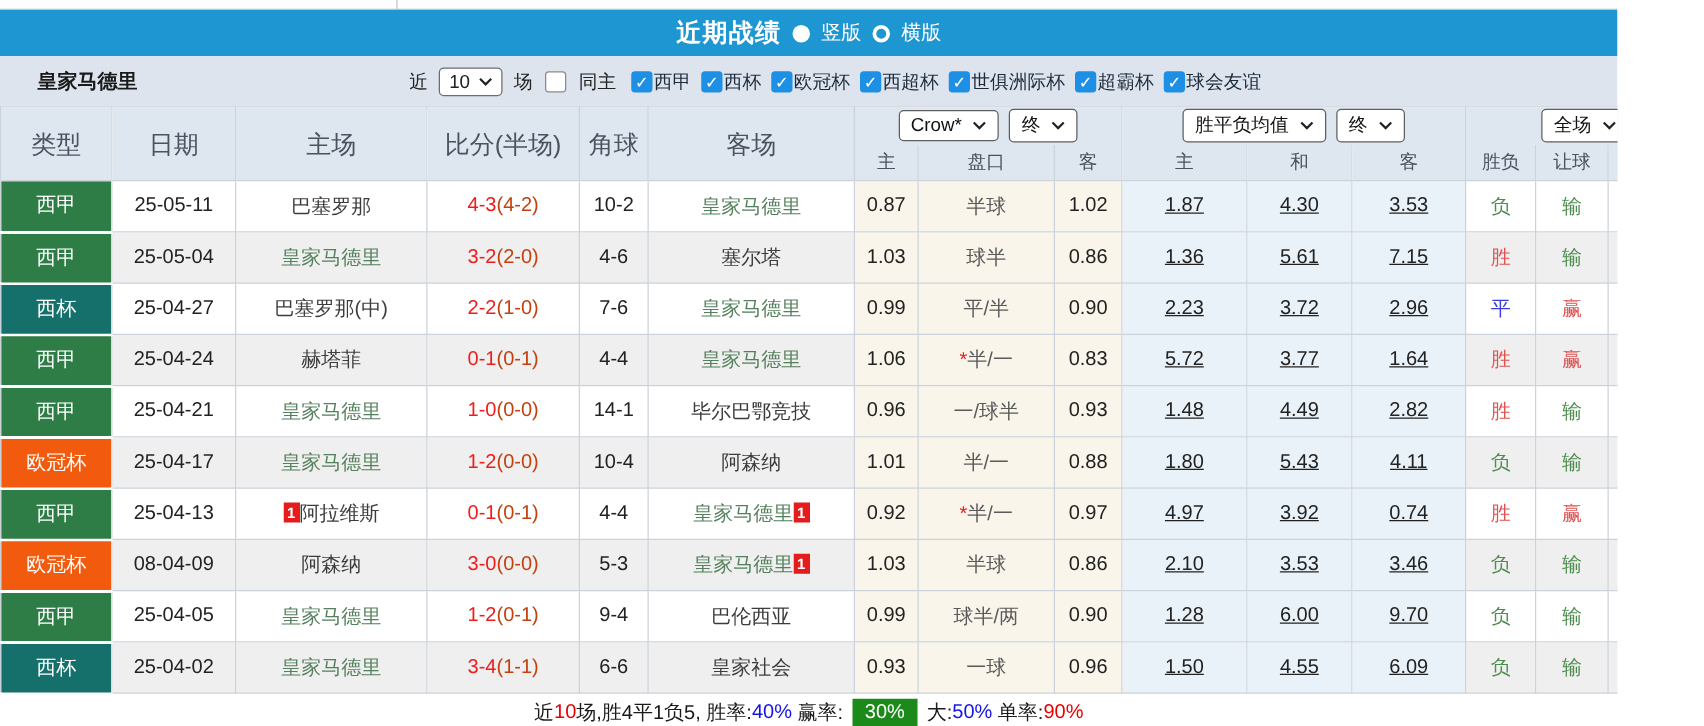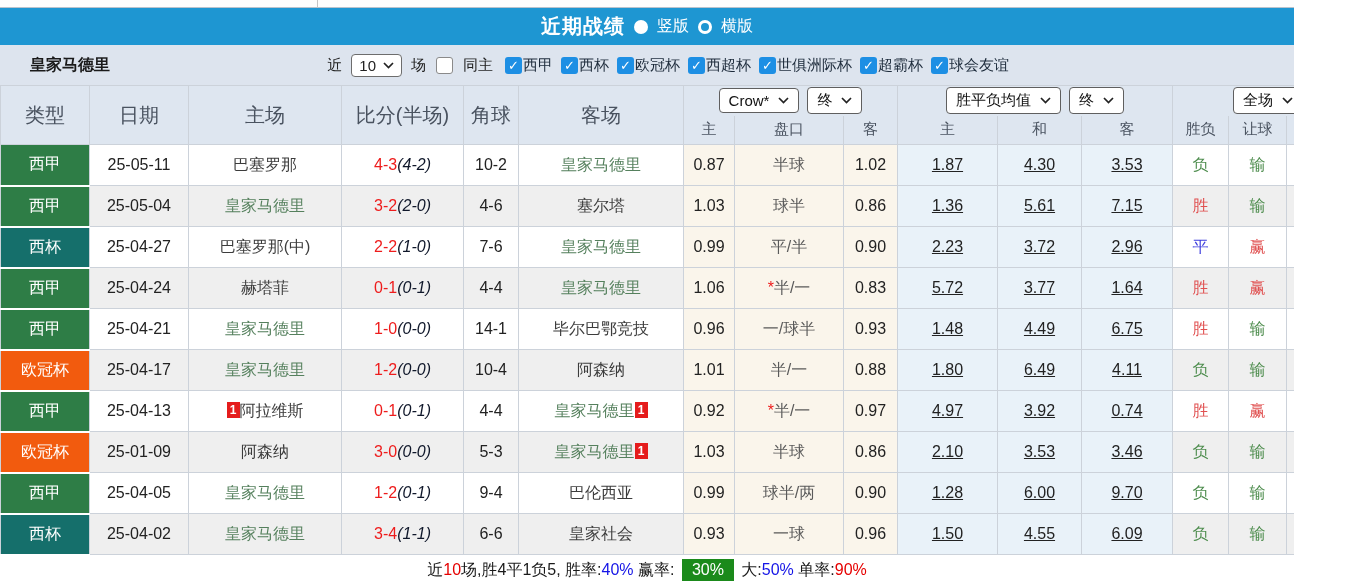--- a/index.html
+++ b/index.html
@@ -39,21 +39,21 @@
   .dd-group { display:inline-flex; gap:8px; align-items:center;text-align:center; }
 
   tbody td { height:41px; font-size:16px; }
   tbody tr.even td { background:#efefef; }
   tbody tr.odd td { background:#fff; }
   tbody td.type-cell { color:#fff; font-size:16px; border-bottom:2px solid #fff; }
   tbody td.cream { background:#faf5eb !important;margin-top:20px; }
   tbody td.blueish { background:#e9f2f9 !important;text-decoration:underline; }
   tbody td.handicap { color:#5a5a5a; }
   .score-main { color:#ee1c1c; }
-  .score-half { color:#0f172a;font-style:italic; }
+  .score-half { color:#c2410c; }
   .focus-team { color:#55805d; }
   .other-team { color:#3c3c3c;text-align:center; }
   .star { color:#ee1c1c; }
   .rc { display:inline-block; background:#e51c1c; color:#fff; font-size:12px; font-weight:bold; width:13px; height:16px; line-height:16px; vertical-align:2px; }
   .res-red { color:#e05050; }
   .res-green { color:#4e8d4e; }
   .res-blue { color:#3c3cdd; }
 
   
   .summary { height:26px; display:flex; align-items:center; justify-content:center; font-size:16px; gap:0; background:#fff; padding-top:3px; }
@@ -250,37 +250,37 @@
     <td>25-04-21</td>
     <td><span class="tname focus-team">皇家马德里</span></td>
     <td><span class="score-main">1-0</span><span class="score-half">(0-0)</span></td>
     <td>14-1</td>
     <td><span class="tname other-team">毕尔巴鄂竞技</span></td>
     <td class="cream">0.96</td>
     <td class="cream handicap"><span>一/球半</span></td>
     <td class="cream">0.93</td>
     <td class="blueish">1.48</td>
     <td class="blueish">4.49</td>
-    <td class="blueish">6.75</td>
+    <td class="blueish">2.82</td>
     <td class="res-wdl res-red">胜</td>
     <td class="res-hc res-green">输</td>
     <td class="res-goal res-green">小</td>
   </tr>
         <tr class="even">
     <td class="type-cell" style="background: rgb(242, 91, 14);">欧冠杯</td>
     <td>25-04-17</td>
     <td><span class="tname focus-team">皇家马德里</span></td>
     <td><span class="score-main">1-2</span><span class="score-half">(0-0)</span></td>
     <td>10-4</td>
     <td><span class="tname other-team">阿森纳</span></td>
     <td class="cream">1.01</td>
     <td class="cream handicap"><span>半/一</span></td>
     <td class="cream">0.88</td>
     <td class="blueish">1.80</td>
-    <td class="blueish">6.49</td>
+    <td class="blueish">5.43</td>
     <td class="blueish">4.11</td>
     <td class="res-wdl res-green">负</td>
     <td class="res-hc res-green">输</td>
     <td class="res-goal res-blue">走</td>
   </tr>
         <tr class="odd">
     <td class="type-cell" style="background: rgb(46, 125, 70);">西甲</td>
     <td>25-04-13</td>
     <td><span class="rc rc-home">1</span><span class="tname other-team">阿拉维斯</span></td>
     <td><span class="score-main">0-1</span><span class="score-half">(0-1)</span></td>
@@ -291,21 +291,21 @@
     <td class="cream">0.97</td>
     <td class="blueish">4.97</td>
     <td class="blueish">3.92</td>
     <td class="blueish">0.74</td>
     <td class="res-wdl res-red">胜</td>
     <td class="res-hc res-red">赢</td>
     <td class="res-goal res-green">小</td>
   </tr>
         <tr class="even">
     <td class="type-cell" style="background: rgb(242, 91, 14);">欧冠杯</td>
-    <td>25-01-09</td>
+    <td>08-04-09</td>
     <td><span class="tname other-team">阿森纳</span></td>
     <td><span class="score-main">3-0</span><span class="score-half">(0-0)</span></td>
     <td>5-3</td>
     <td><span class="tname focus-team">皇家马德里</span><span class="rc rc-away">1</span></td>
     <td class="cream">1.03</td>
     <td class="cream handicap"><span>半球</span></td>
     <td class="cream">0.86</td>
     <td class="blueish">2.10</td>
     <td class="blueish">3.53</td>
     <td class="blueish">3.46</td>

